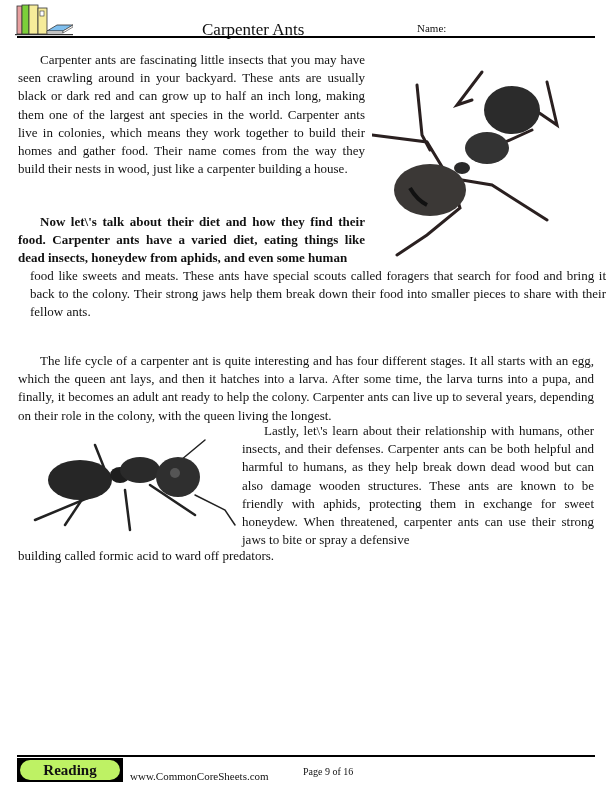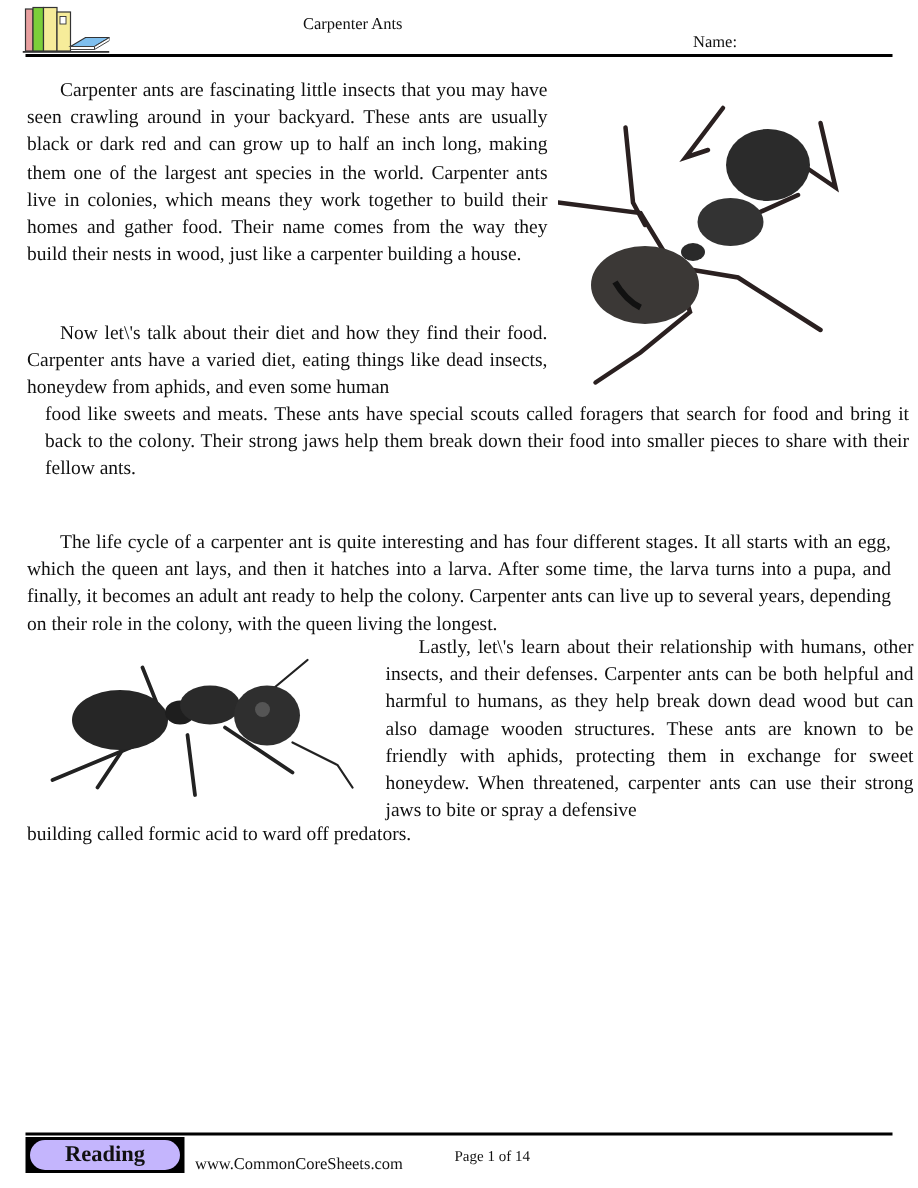--- a/index.html
+++ b/index.html
@@ -1,39 +1,39 @@
 <!DOCTYPE html>
 <html><head>
 <meta charset="utf-8">
 <style>
   html, body { margin: 0; padding: 0; background: #ffffff; }
   body { width: 612px; height: 792px; position: relative; overflow: hidden;
          font-family: "Liberation Serif", serif; color: #111; }
 
   .books { position: absolute; left: 15px; top: 4px; width: 58px; height: 32px; }
-  .title { position: absolute; left: 202px; top: 10px; font-size: 11px; }
-  .name-label { position: absolute; left: 417px; top: 22px; font-size: 11px; margin-left: 45px; }
+  .title { position: absolute; left: 202px; top: 20px; font-size: 17px; }
+  .name-label { position: absolute; left: 417px; top: 22px; font-size: 11px; }
   .header-rule { position: absolute; left: 17px; top: 36px; width: 578px; height: 2px; background: #000; }
 
   .text { font-size: 13px; line-height: 18.2px; text-align: justify; text-align-last: left; }
   .p1 { position: absolute; left: 18px; top: 51px; width: 347px; }
-  .p2a { position: absolute; left: 18px; top: 213px; width: 347px; }
+  .p2a { position: absolute; left: 18px; top: 213px; width: 347px; font-weight: bold; }
   .p2b { position: absolute; left: 30px; top: 267px; width: 576px; }
   .p3 { position: absolute; left: 18px; top: 352px; width: 576px; }
-  .p4a { position: absolute; left: 257px; top: 422px; width: 352px; }
+  .p4a { position: absolute; left: 242px; top: 422px; width: 352px; }
   .p4b { position: absolute; left: 18px; top: 547px; width: 576px; }
   .indent { display: inline-block; width: 22px; }
 
   .ant1 { position: absolute; left: 372px; top: 60px; width: 222px; height: 200px; }
   .ant2 { position: absolute; left: 25px; top: 435px; width: 215px; height: 110px; }
 
   .footer-rule { position: absolute; left: 17px; top: 755px; width: 578px; height: 2px; background: #000; }
   .reading-badge { position: absolute; left: 17px; top: 758px; width: 106px; height: 24px;
                    background: #000; }
-  .reading-pill { position: absolute; left: 3px; top: 2px; width: 100px; height: 20px; background: #c4b5fd;
+  .reading-pill { position: absolute; left: 3px; top: 2px; width: 100px; height: 20px; background: #bef264;
                   border-radius: 10px; text-align: center; font-weight: bold; font-size: 15px; line-height: 20px; }
   .site { position: absolute; left: 130px; top: 770px; font-size: 11px; }
   .page { position: absolute; left: 303px; top: 766px; font-size: 10px; }
 </style>
 </head>
 <body>
 
 <div class="books">
   <svg width="58" height="32" viewBox="0 0 58 32">
     <rect x="2" y="2" width="5" height="28" fill="#e8a0a0" stroke="#333" stroke-width="0.8"></rect>
@@ -97,13 +97,13 @@
 </div>
 
 <div class="text p4a"><span class="indent"></span><span>Lastly, let\'s learn about their relationship with humans, other insects, and their defenses. Carpenter ants can be both helpful and harmful to humans, as they help break down dead wood but can also damage wooden structures. These ants are known to be friendly with aphids, protecting them in exchange for sweet honeydew. When threatened, carpenter ants can use their strong jaws to bite or spray a defensive</span></div>
 <div class="text p4b">building called formic acid to ward off predators.</div>
 
 <div class="footer-rule"></div>
 <div class="reading-badge">
   <div class="reading-pill">Reading</div>
 </div>
 <div class="site">www.CommonCoreSheets.com</div>
-<div class="page">Page 1 of 14</div>
+<div class="page">Page 9 of 16</div>
 
 </body></html>

